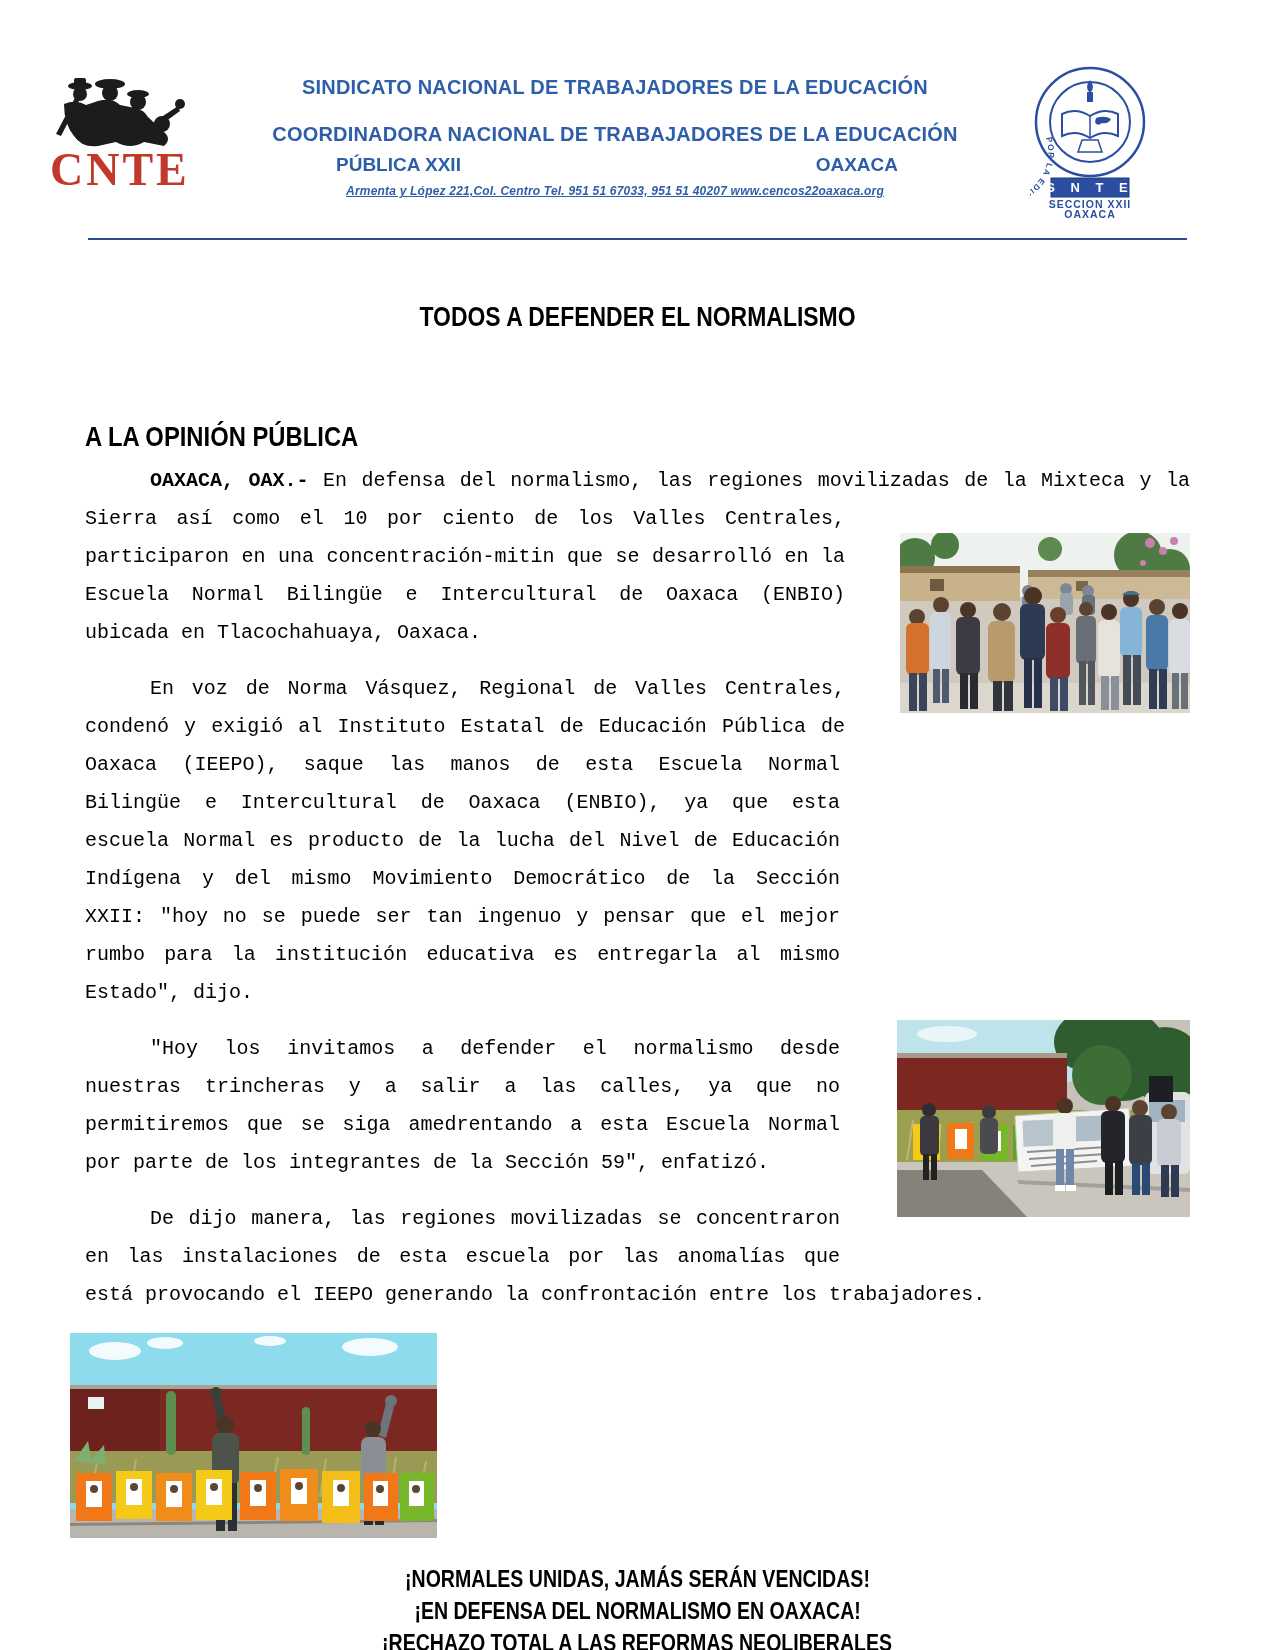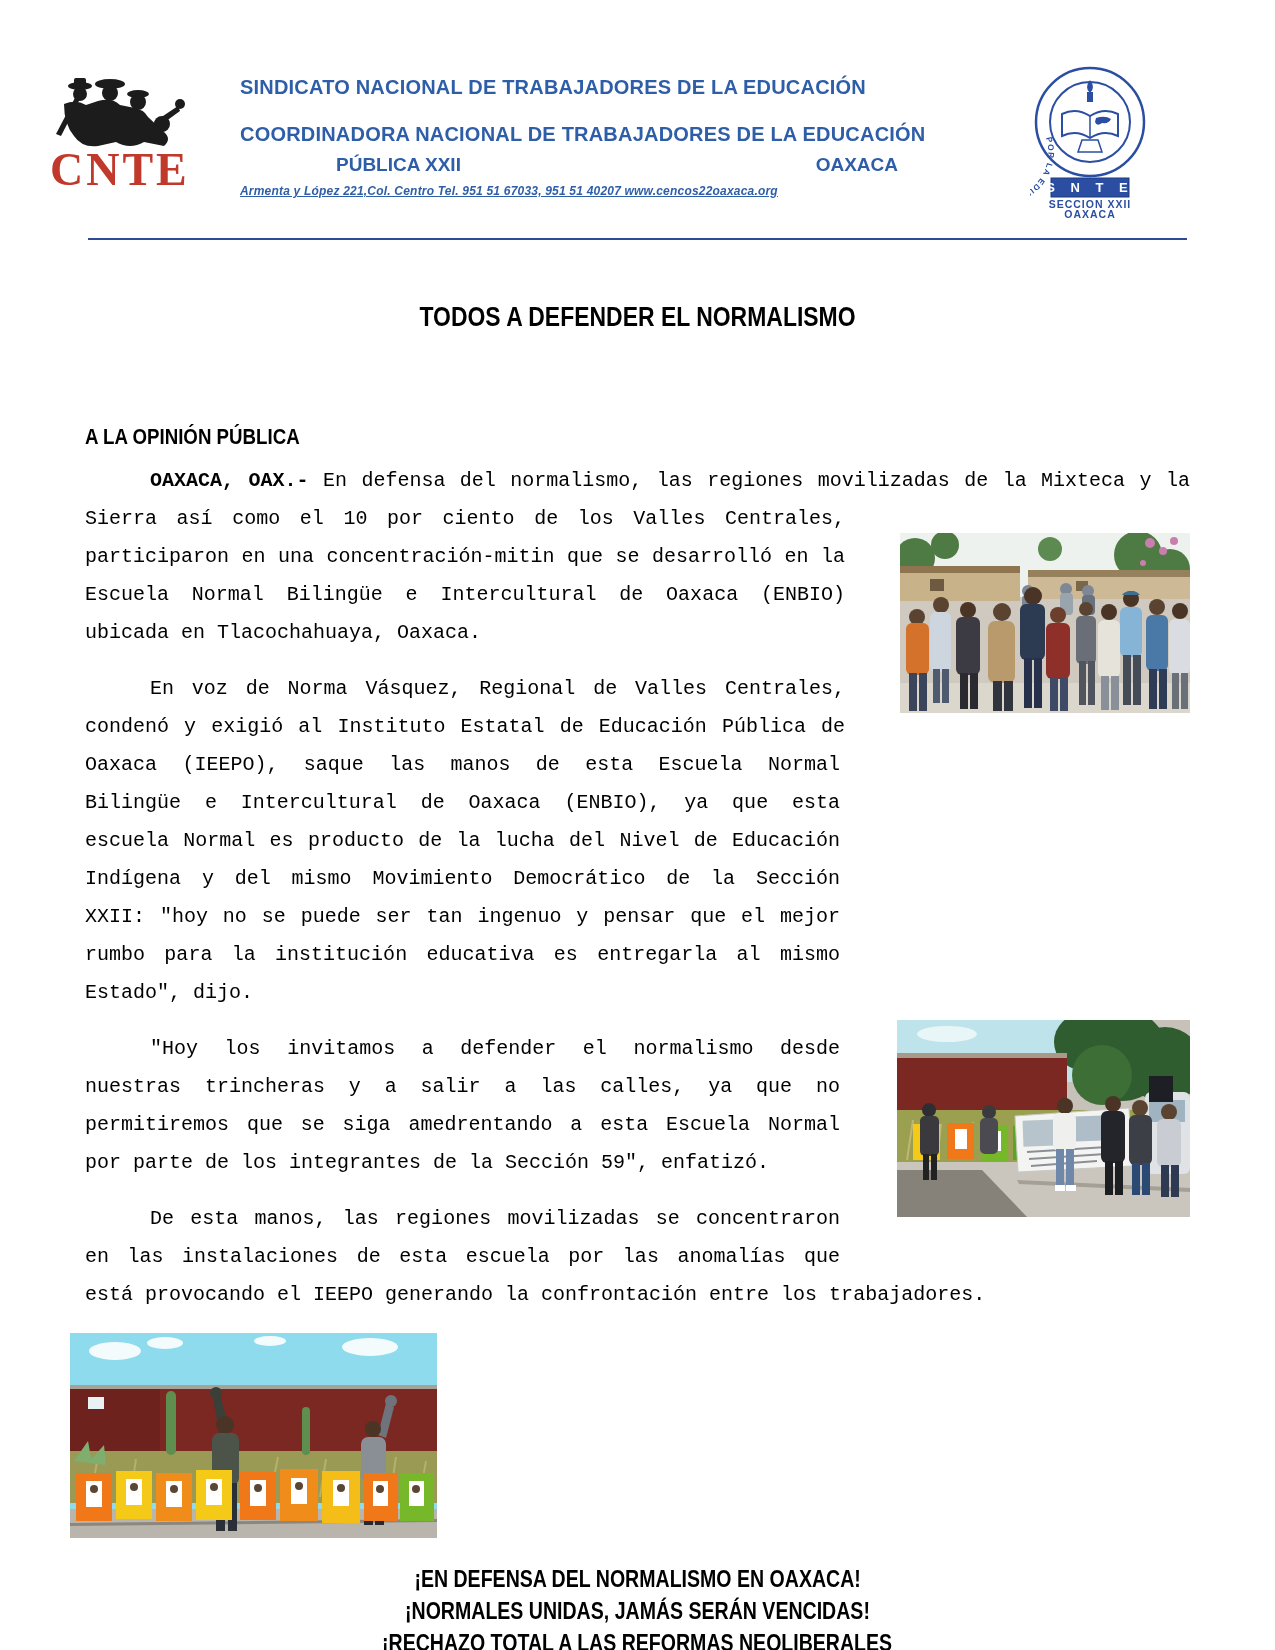--- a/index.html
+++ b/index.html
@@ -4,31 +4,31 @@
 <style>
   html,body{margin:0;padding:0;}
   body{
     width:1275px;height:1650px;background:#ffffff;color:#000;
     font-family:"Liberation Sans",sans-serif;position:relative;overflow:hidden;
   }
   
   .header{position:relative;height:252px;}
   .cnte-logo{position:absolute;left:44px;top:72px;width:148px;height:124px;}
   .snte-emblem{position:absolute;left:1030px;top:58px;width:120px;height:162px;}
-  .header-text{position:absolute;left:240px;top:76px;width:750px;
+  .header-text{position:absolute;left:240px;top:76px;width:750px;text-align:center;
     color:#2e5ea8;font-weight:bold;}
   .h-line1{font-size:20px;letter-spacing:.2px;}
   .h-line2{font-size:20px;margin-top:24px;letter-spacing:.2px;}
   .h-row{display:flex;justify-content:space-between;padding:0 92px 0 96px;margin-top:8px;font-size:19px;}
   .h-address{margin-top:8px;font-size:12px;font-style:italic;text-decoration:underline;letter-spacing:.2px;}
   .divider{position:absolute;left:88px;right:88px;top:238px;height:2px;background:#2e4a94;}
   
   .page{padding:0 85px;}
   .doc-title{margin-top:50px;text-align:center;font-size:27px;font-weight:bold;line-height:30px;}
-  .salutation{margin-top:92px;font-size:22px;font-weight:bold;line-height:26px;}
+  .salutation{margin-top:92px;font-size:28px;font-weight:bold;line-height:26px;}
   .cond{display:inline-block;transform:scaleX(.85);transform-origin:50% 50%;white-space:nowrap;}
   .cond-left{transform-origin:0 50%;}
   .article{margin-top:12px;font-size:20px;line-height:38px;text-align:justify;}
   .article p{margin:0 0 18px 0;text-indent:65px;font-family:Liberation Mono, monospace;}
   .lead{font-weight:bold;}
   
   .sp-r1{float:right;width:0;height:71px;}
   .photo1{float:right;clear:right;width:290px;height:180px;margin:0 0 0 55px;}
   .sp-r2{float:right;clear:right;width:0;height:307px;}
   .photo3{float:right;clear:right;width:293px;height:197px;margin:0 0 30px 57px;}
@@ -365,23 +365,23 @@
         </g>
       </svg>
     </figure>
 
     <p><span class="lead">OAXACA, OAX.-</span><span> En defensa del normalismo, las regiones movilizadas de la Mixteca y la Sierra así como el 10 por ciento de los Valles Centrales, participaron en una concentración-mitin que se desarrolló en la Escuela Normal Bilingüe e Intercultural de Oaxaca (ENBIO) ubicada en Tlacochahuaya, Oaxaca.</span></p>
 
     <p>En voz de Norma Vásquez, Regional de Valles Centrales, condenó y exigió al Instituto Estatal de Educación Pública de Oaxaca (IEEPO), saque las manos de esta Escuela Normal Bilingüe e Intercultural de Oaxaca (ENBIO), ya que esta escuela Normal es producto de la lucha del Nivel de Educación Indígena y del mismo Movimiento Democrático de la Sección XXII: "hoy no se puede ser tan ingenuo y pensar que el mejor rumbo para la institución educativa es entregarla al mismo Estado", dijo.</p>
 
     <p>"Hoy los invitamos a defender el normalismo desde nuestras trincheras y a salir a las calles, ya que no permitiremos que se siga amedrentando a esta Escuela Normal por parte de los integrantes de la Sección 59", enfatizó.</p>
 
-    <p>De esta manos, las regiones movilizadas se concentraron en las instalaciones de esta escuela por las anomalías que está provocando el IEEPO generando la confrontación entre los trabajadores.</p>
+    <p>De dijo manera, las regiones movilizadas se concentraron en las instalaciones de esta escuela por las anomalías que está provocando el IEEPO generando la confrontación entre los trabajadores.</p>
 
   </div>
 
   <div class="slogans">
+    <div><span class="cond">¡NORMALES UNIDAS, JAMÁS SERÁN VENCIDAS!</span></div>
     <div><span class="cond">¡EN DEFENSA DEL NORMALISMO EN OAXACA!</span></div>
-    <div><span class="cond">¡NORMALES UNIDAS, JAMÁS SERÁN VENCIDAS!</span></div>
     <div><span class="cond">¡RECHAZO TOTAL A LAS REFORMAS NEOLIBERALES</span></div>
   </div>
 
 </div>
 
 </body></html>

